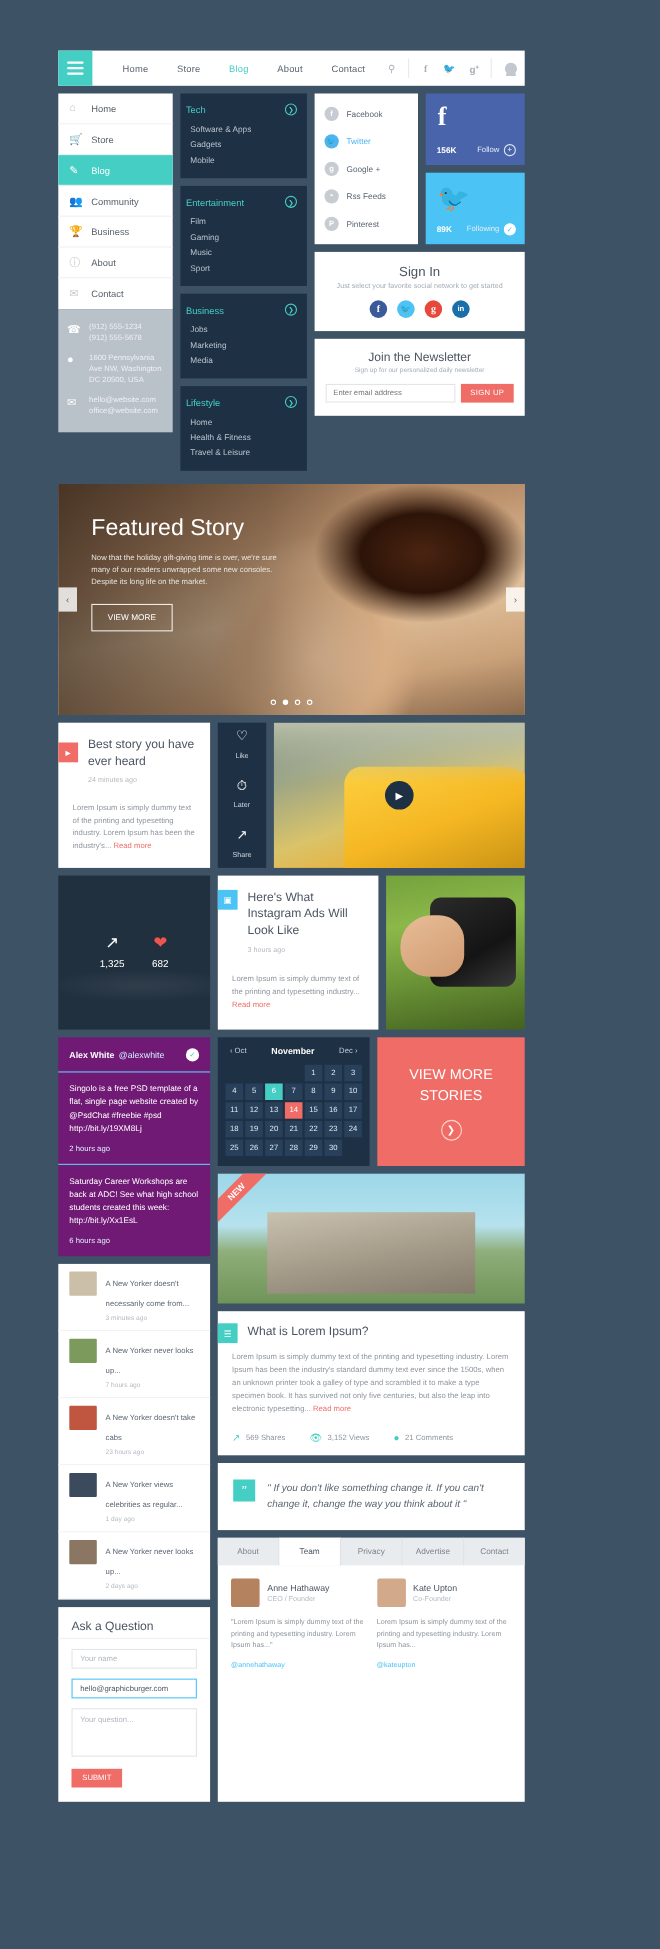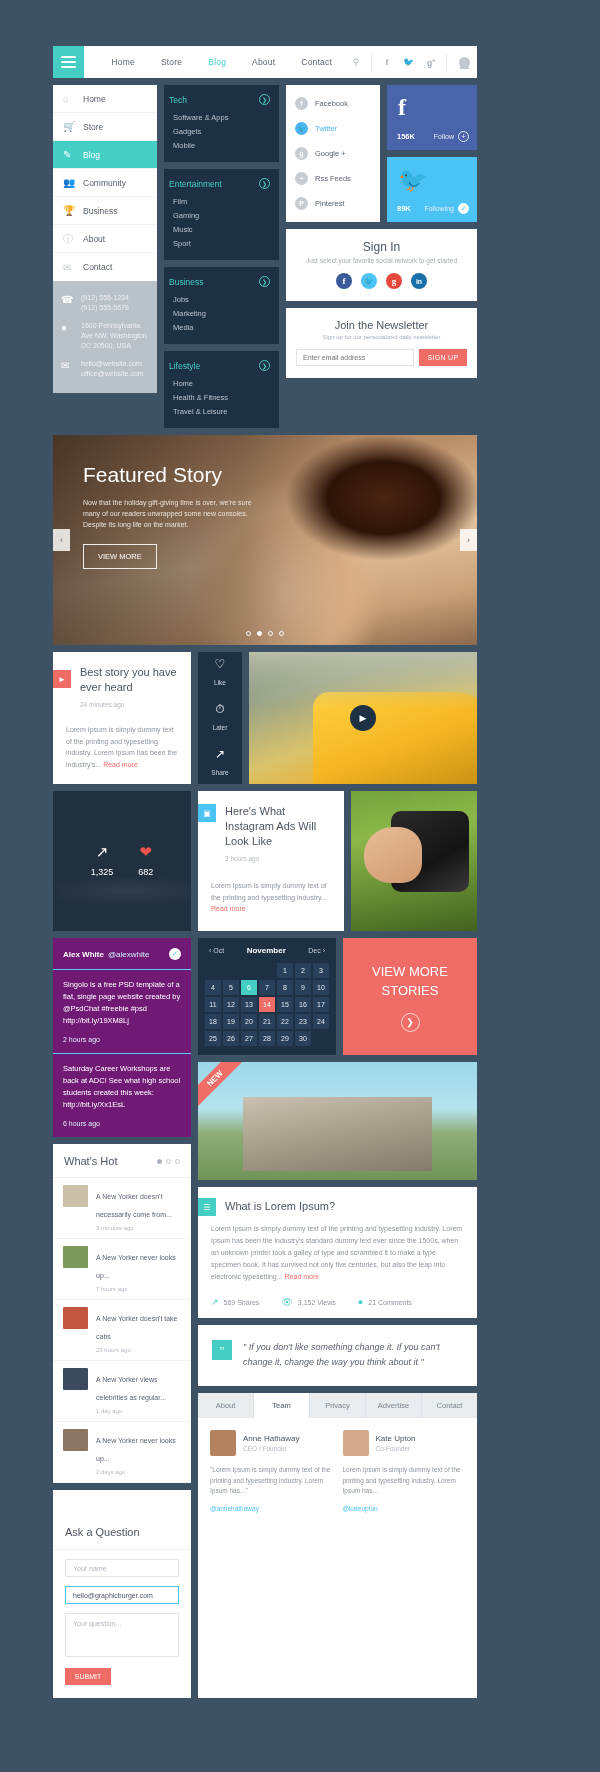--- a/index.html
+++ b/index.html
@@ -38,21 +38,21 @@
   .navitem .gi { width: 20px; color: #c5cad0; font-size: 10px; display: inline-block; }
   .navitem.active { background: #45cfc4; color: #fff; }
   .navitem.active .gi { color: #fff; }
 
   .contactbox { background: #b9c1c9; padding: 8px 0 10px 0; }
   .crow { display: flex; padding: 4px 8px; align-items: flex-start; }
   .crow .gi { width: 20px; color: #ffffff; font-size: 10px; flex: none; padding-top: 1px; }
   .crow .tx { font-size: 7px; line-height: 10px; color: #eef1f4; }
 
   .submenu { background: #1e3044; padding: 9px 0 10px 0; margin-bottom: 7px; }
-  .submenu.last { margin-bottom: 0; }
+  .submenu.last { margin-bottom: 5px; }
   .sub-head { display: flex; align-items: center; justify-content: space-between; padding: 0 9px 5px 5px; }
   .sub-head .t { font-size: 8.5px; color: #45cfc4; }
   .arrowcirc { width: 11px; height: 11px; border-radius: 50%; border: 1px solid #45cfc4; color: #45cfc4; font-size: 6px; display: flex; align-items: center; justify-content: center; }
   .sub-item { font-size: 7.5px; color: #b9c3ce; padding: 2.5px 9px; }
 
   .sociallist { background: #fff; width: 94px; padding: 6px 0; }
   .srow { display: flex; align-items: center; height: 25px; padding-left: 9px; font-size: 7.5px; color: #5a6472; }
   .sbadge { width: 13px; height: 13px; border-radius: 50%; background: #c7ccd2; color: #fff; font-size: 7px; display: flex; align-items: center; justify-content: center; margin-right: 7px; font-weight: bold; }
   .srow.tw { color: #4cb4f0; }
   .srow.tw .sbadge { background: #4cb4f0; }
@@ -178,21 +178,21 @@
   .wh-item .tx { font-size: 7px; color: #5a6472; line-height: 10px; }
   .wh-item .ag { font-size: 6px; color: #b3b9c0; margin-top: 4px; }
 
   
   .quote { background: #fff; padding: 15px 14px 16px 14px; display: flex; gap: 11px; align-items: flex-start; }
   .qbadge { width: 20px; height: 20px; background: #45cfc4; color: #fff; font-size: 11px; display: flex; align-items: center; justify-content: center; flex: none; font-family: "Liberation Serif", serif; }
   .quote p { font-size: 9px; color: #5a6472; line-height: 15px; font-style: italic; }
 
   
   .askbox { width: 138px; background: #fff; padding: 0 0 13px 0; }
-  .askbox h4 { font-size: 11px; color: #4b5562; font-weight: normal; padding: 12px 12px 11px 12px; border-bottom: 1px solid #eef0f2; margin-top: 24px; }
+  .askbox h4 { font-size: 11px; color: #4b5562; font-weight: normal; padding: 12px 12px 4px 12px; border-bottom: 1px solid #eef0f2; }
   .askbox .fld { margin: 9px 12px 0 12px; height: 18px; border: 1px solid #e2e5e8; font-size: 7px; color: #b0b6bd; display: flex; align-items: center; padding: 0 7px; }
   .askbox .fld.filled { border-color: #4cc3f5; color: #4b5562; }
   .askbox .ta { margin: 9px 12px 0 12px; height: 44px; border: 1px solid #e2e5e8; font-size: 7px; color: #b0b6bd; padding: 6px 7px; }
   .askbox .sb { margin: 11px 12px 0 12px; width: 46px; height: 17px; background: #f06c66; color: #fff; font-size: 7px; display: flex; align-items: center; justify-content: center; }
 
   
   .teambox { flex: 1; background: #fff; }
   .tabs { display: flex; background: #e9ecef; }
   .tab { flex: 1; text-align: center; font-size: 7.5px; color: #7b838c; padding: 8px 0; border-right: 1px solid #dfe3e7; }
   .tab:last-child { border-right: none; }
@@ -462,28 +462,20 @@
           <div class="tx">Singolo is a free PSD template of a flat, single page website created by @PsdChat #freebie #psd http://bit.ly/19XM8Lj</div>
           <div class="ag">2 hours ago</div>
         </div>
         <div class="tw-item">
           <div class="tx">Saturday Career Workshops are back at ADC! See what high school students created this week: http://bit.ly/Xx1EsL</div>
           <div class="ag">6 hours ago</div>
         </div>
       </div>
 
       <div class="whatshot">
-        <div class="wh-head">
-          <h4>What's Hot</h4>
-          <span class="wh-dots">
-                <i class="on"></i>
-                <i></i>
-                <i></i>
-              </span>
-        </div>
         <div class="wh-item">
               <span class="thumb" style="background:#cbbfa8"></span>
               <span><span class="tx">A New Yorker doesn't necessarily come from...</span><div class="ag">3 minutes ago</div></span>
             </div>
         <div class="wh-item">
               <span class="thumb" style="background:#7c9a5c"></span>
               <span><span class="tx">A New Yorker never looks up...</span><div class="ag">7 hours ago</div></span>
             </div>
         <div class="wh-item">
               <span class="thumb" style="background:#c0563f"></span>

